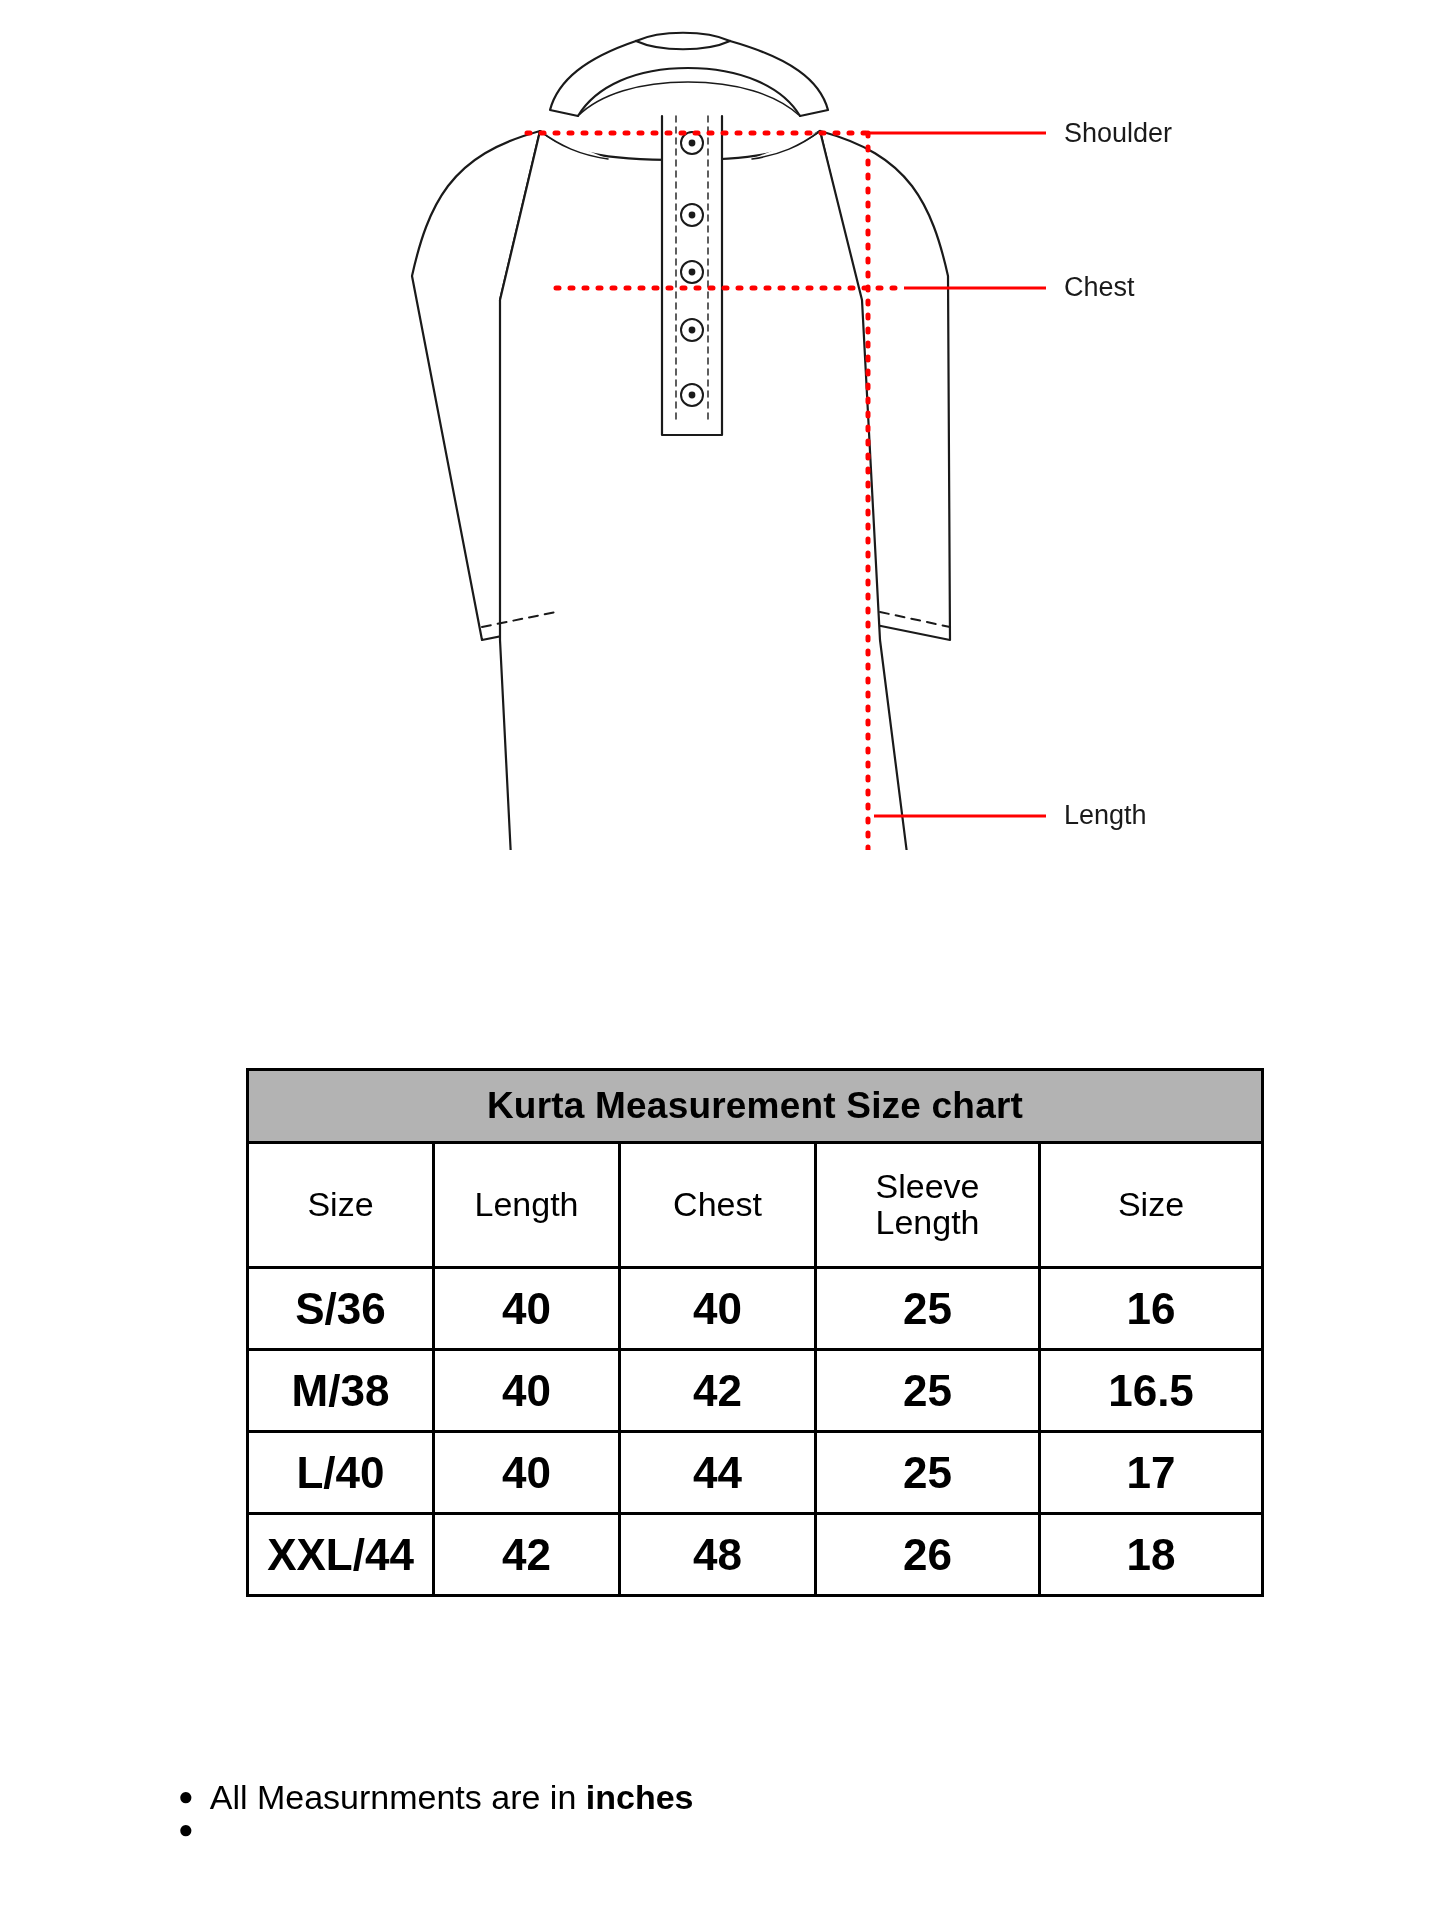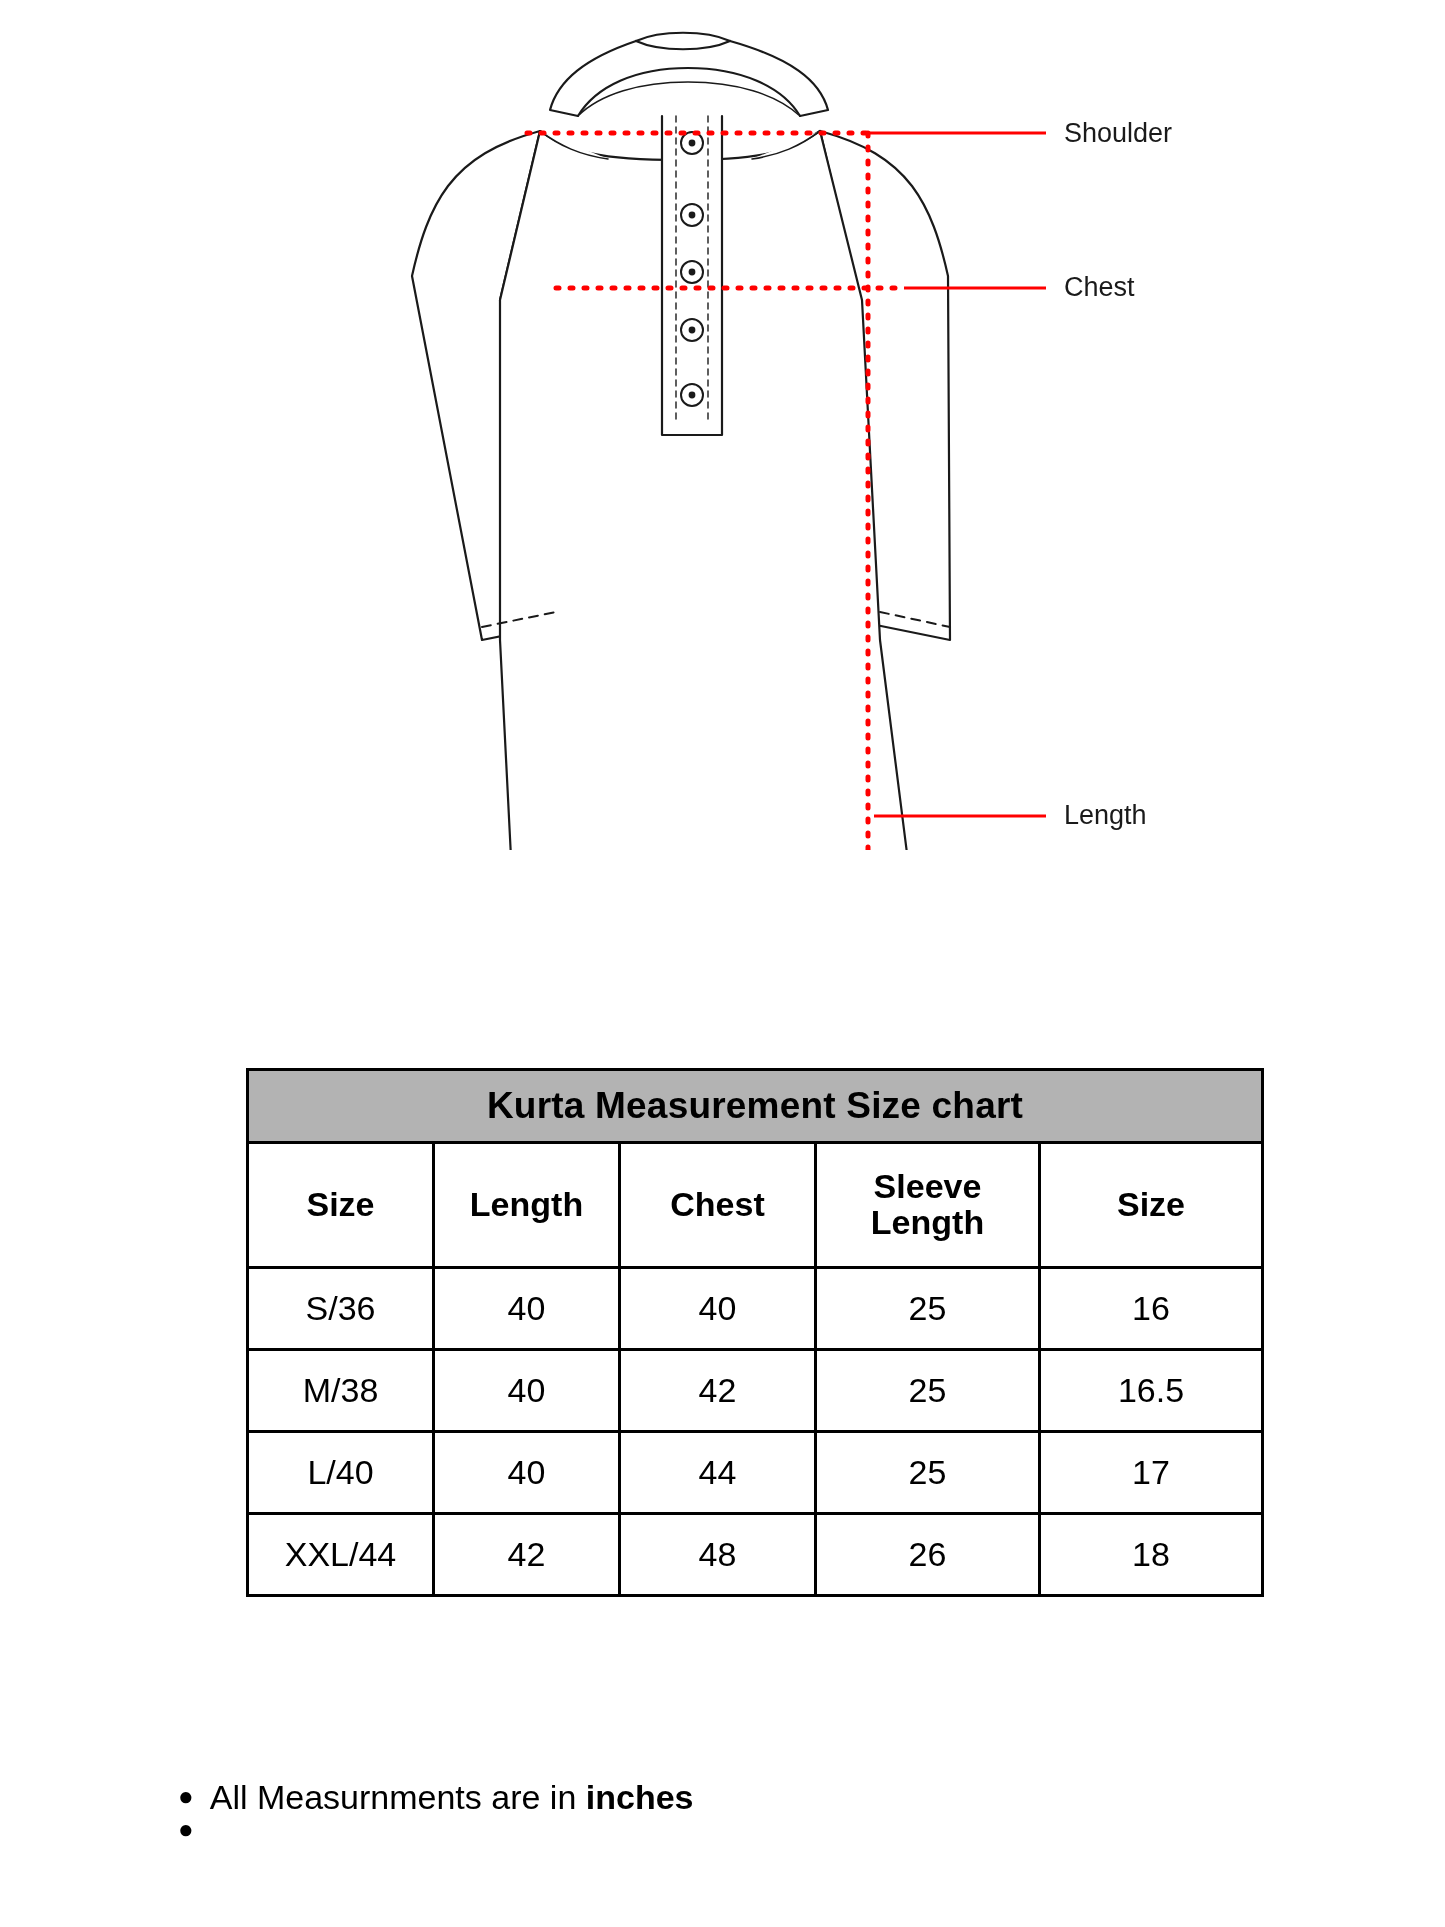--- a/index.html
+++ b/index.html
@@ -60,27 +60,27 @@
   }
   .table-title {
     background: #b3b3b3;
     font-size: 37px;
     font-weight: bold;
     height: 68px;
     letter-spacing: 0.2px;
   }
   .col-head {
     font-size: 34px;
-    font-weight: bold;
+    font-weight: normal;
     height: 120px;
     line-height: 1.05;
   }
   .data-cell {
-    font-size: 34px;
-    font-weight: normal;
+    font-size: 44px;
+    font-weight: bold;
     height: 77px;
   }
   .footer-cell {
     font-size: 34px;
     font-weight: normal;
     height: 75px;
   }
 
   
   #notes {

